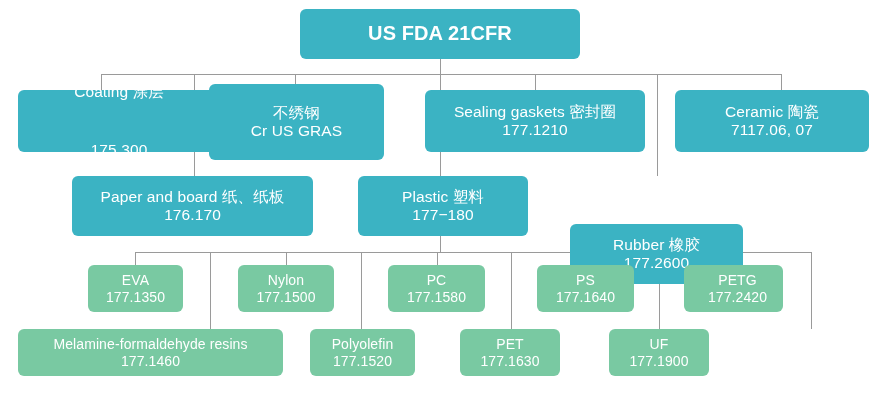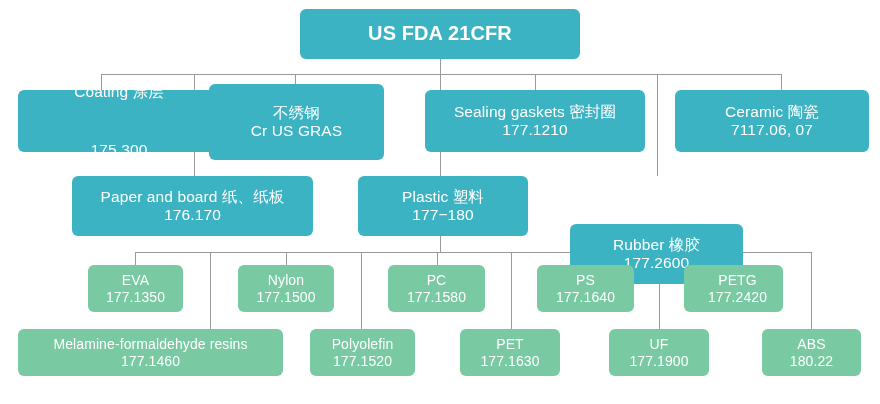--- a/index.html
+++ b/index.html
@@ -152,18 +152,14 @@
   <div class="node green lvl5" style="left:460px;top:329px;width:100px;height:47px;">
     <span class="ln">PET</span>
     <span class="ln">177.1630</span>
   </div>
 
   <div class="node green lvl5" style="left:609px;top:329px;width:100px;height:47px;">
     <span class="ln">UF</span>
     <span class="ln">177.1900</span>
   </div>
 
-  <div class="node green lvl5" style="left:762px;top:329px;width:99px;height:47px;">
-    <span class="ln">ABS</span>
-    <span class="ln">180.22</span>
-  </div>
 
 </div>
 
 </body></html>

